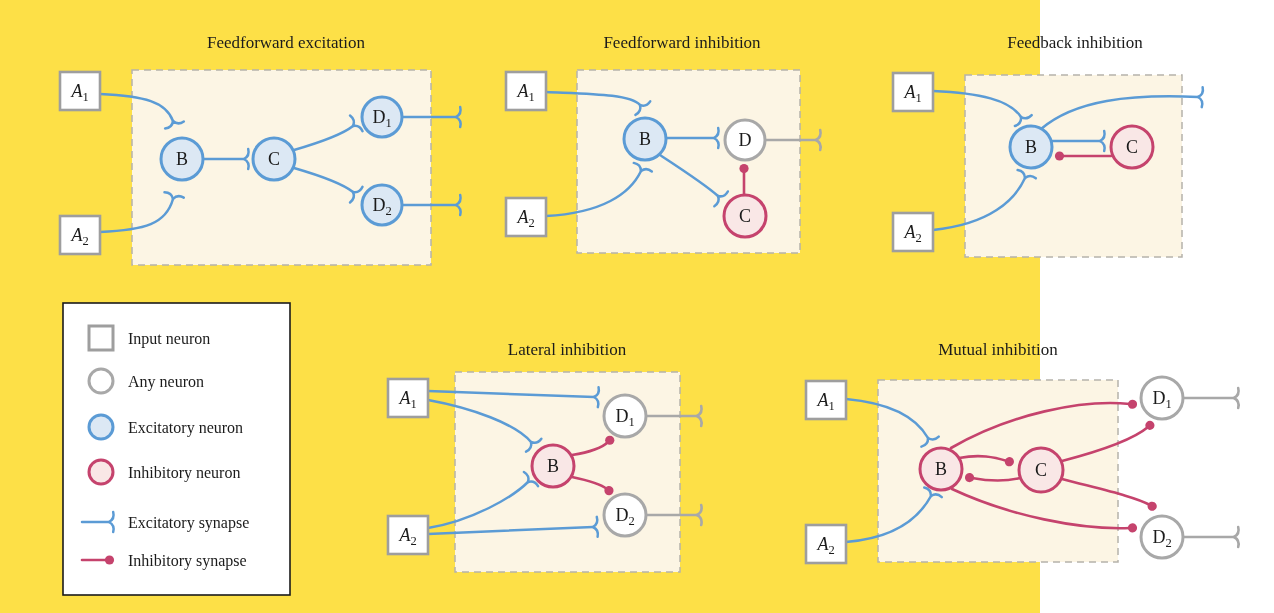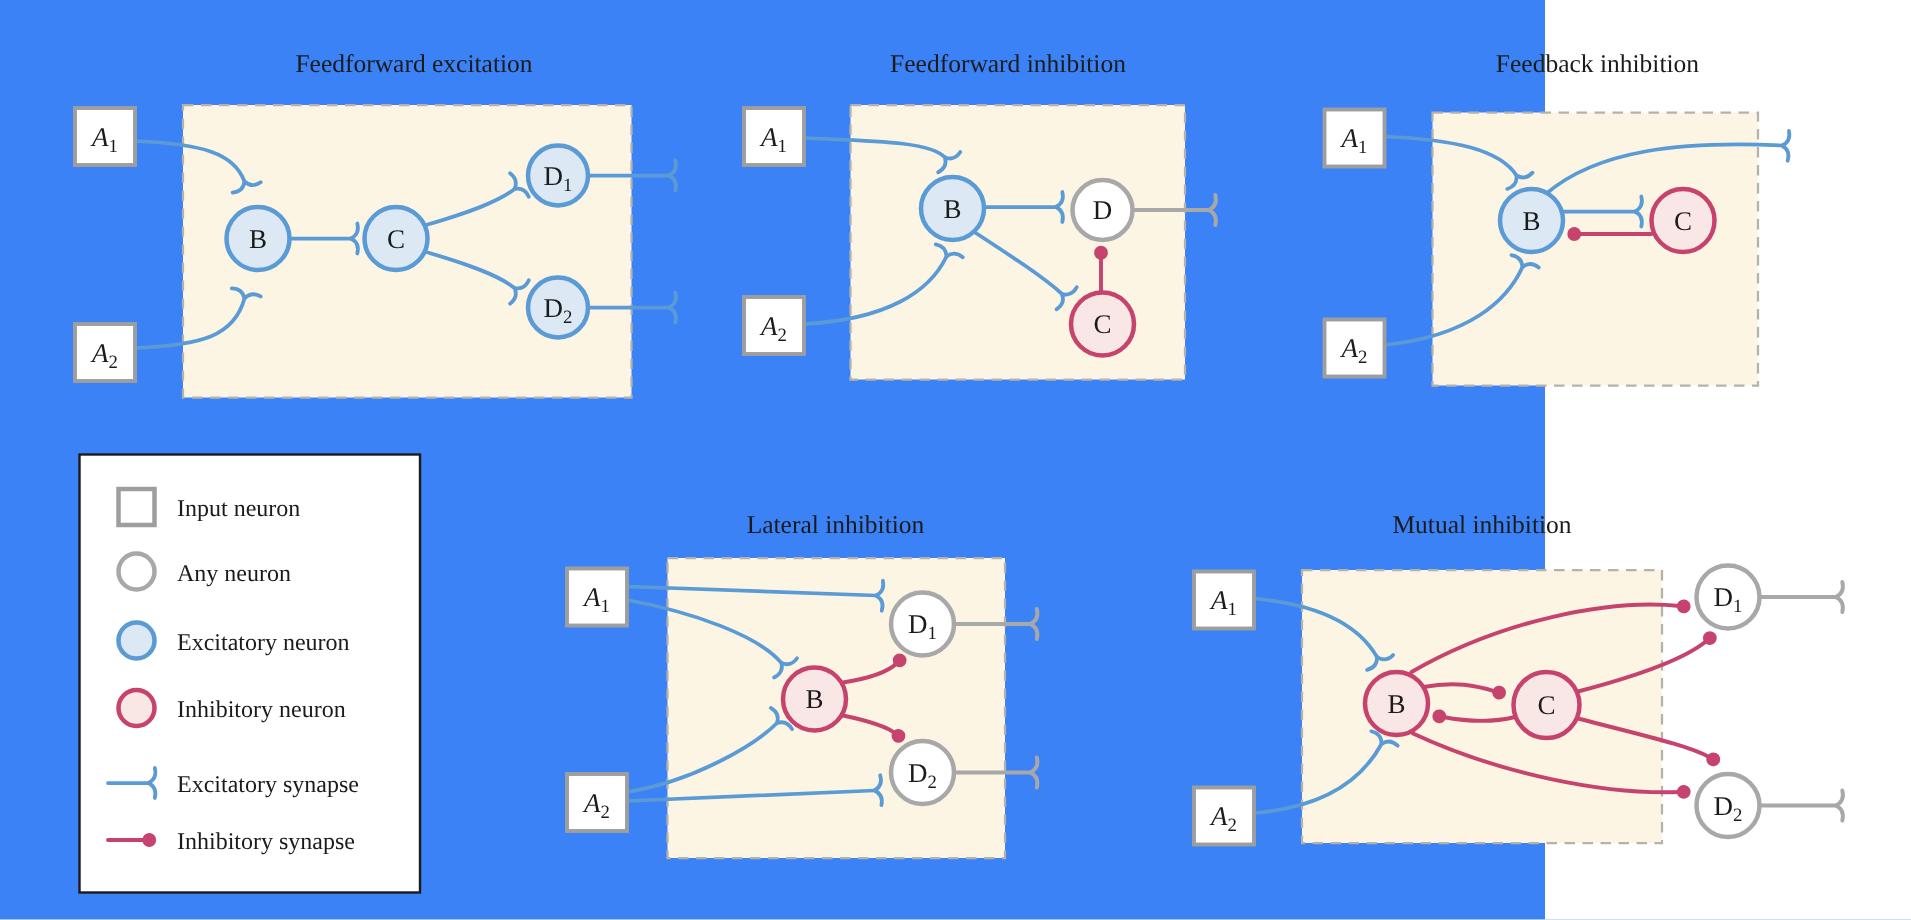--- a/index.html
+++ b/index.html
@@ -1,17 +1,17 @@
 <!DOCTYPE html>
 <html style="--excitatory: #5B9BD5; --excitatory_fill: #DCE8F4; --inhibitory: #C5436D; --inhibitory_fill: #F9E7E6; --neutral: #A8A8A8; --input_border: #9E9E9E; --box_fill: #FCF5E4; --box_border: #B5B2AB; --text: #1b1b1b;"><head>
 <meta charset="utf-8">
 <style>
   html,body { margin:0; padding:0; background:#ffffff; }
-  .canvas { position:relative; width:1030px; height:613px; background:#3b82f6;
-            font-family:"Liberation Serif", serif; }
+  .canvas { position:relative; width:1030px; height:613px; background:#fde047;
+            font-family:"Liberation Serif", serif;padding-left:10px; }
   svg text { fill: var(--text, #1b1b1b); }
   .title-text   { font-size:17px; text-anchor:middle; }
   .legend-text  { font-size:16px; }
   .node-label   { font-size:18px; text-anchor:middle; }
   .node-sub     { font-size:12.5px; }
   .italic       { font-style:italic; }
   .motif-box { fill: var(--box_fill, #FCF5E4); stroke: var(--box_border, #B5B2AB);
                stroke-width:1.5; stroke-dasharray:7 5; }
   .input-sq  { fill:#ffffff; stroke: var(--input_border, #9E9E9E); stroke-width:2.6; }
   .neuron-e  { fill: var(--excitatory_fill, #DCE8F4); stroke: var(--excitatory, #5B9BD5); stroke-width:3; }

